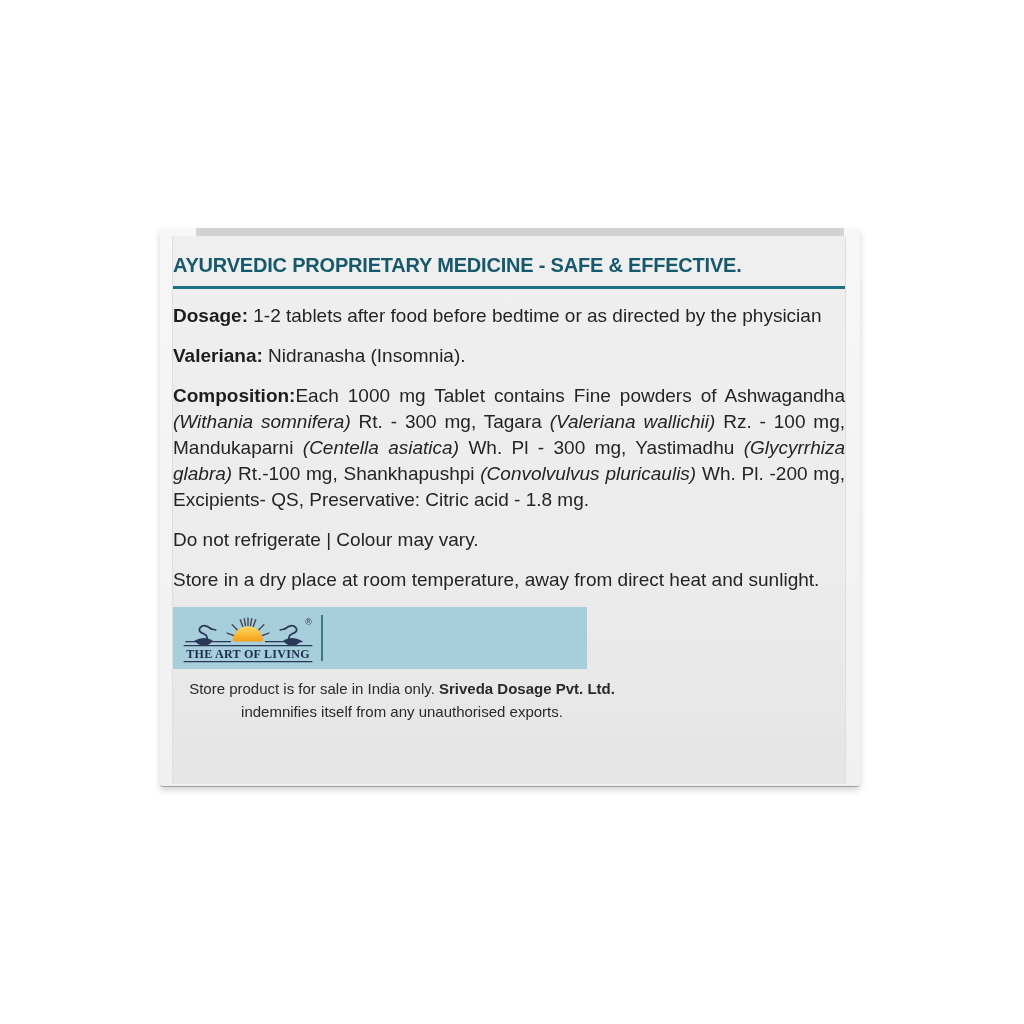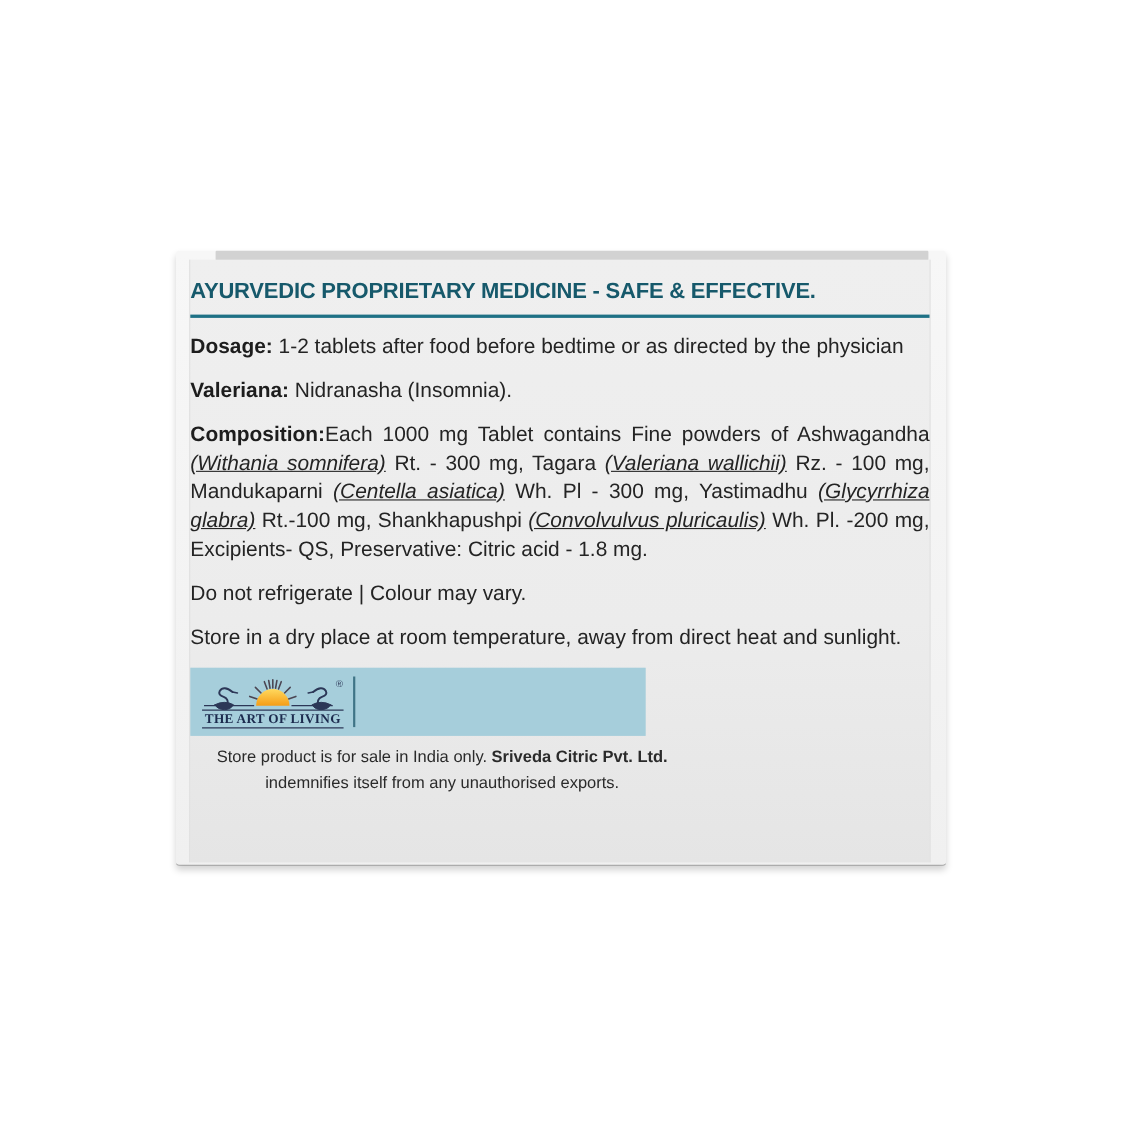--- a/index.html
+++ b/index.html
@@ -14,21 +14,21 @@
   .face{position:absolute;left:12px;right:14px;top:8px;bottom:2px;
         background:linear-gradient(180deg,#efefef 0%,#ececec 60%,#e5e5e5 100%);
         border-left:1px solid #dedede;border-right:1px solid #dedede;
         padding:18px 0 0 0;}
   .panel-title{margin:0;white-space:nowrap;font-weight:700;font-size:20px;
         letter-spacing:-0.2px;color:#16596b;
         padding-bottom:9px;border-bottom:3px solid #1e7185;}
   .para{margin:14px 0 0 0;font-size:19px;line-height:26px;color:#242424;
         text-align:justify;}
   .para b{font-weight:700;color:#1d1d1d;}
-  .it{font-style:italic;text-decoration:underline;}
+  .it{font-style:italic;}
   .banner{margin-top:14px;width:414px;height:62px;background:#a6cedb;
         display:flex;align-items:center;box-sizing:border-box;padding:5px 8px;}
   .logo{width:134px;height:52px;flex:0 0 auto;}
   .divider{width:2px;height:46px;background:#3f7486;margin:0 9px 0 6px;flex:0 0 auto;}
   .banner-text{font-size:16px;line-height:20px;color:#2e2e2e;width:258px;}
   .banner-text b{font-weight:700;color:#222;}
   .export-note{margin:8px 0 0 -6px;width:470px;font-size:15px;line-height:23px;
         color:#2a2a2a;text-align:center;}
   .export-note b{font-weight:700;}
 </style>
@@ -94,17 +94,17 @@
           </g>
 
           <text x="139" y="14" font-size="10" fill="#2c3757" font-family="Liberation Sans, sans-serif">®</text>
 
           <text x="75" y="51" text-anchor="middle" font-family="Liberation Serif, serif" font-weight="bold" font-size="13.5" letter-spacing="0.3" fill="#1c2b4e">THE ART OF LIVING</text>
           <line x1="3" y1="55.5" x2="147" y2="55.5" stroke="#2c3757" stroke-width="1.3"></line>
         </svg>
         <div class="divider"></div>
       </div>
 
-      <p class="export-note"><span>Store product is for sale in India only. </span><b>Sriveda Citric Pvt. Ltd.</b><span> indemnifies itself from any unauthorised exports.</span></p>
+      <p class="export-note"><span>Store product is for sale in India only. </span><b>Sriveda Dosage Pvt. Ltd.</b><span> indemnifies itself from any unauthorised exports.</span></p>
 
     </div>
   </div>
 </div>
 
 </body></html>

